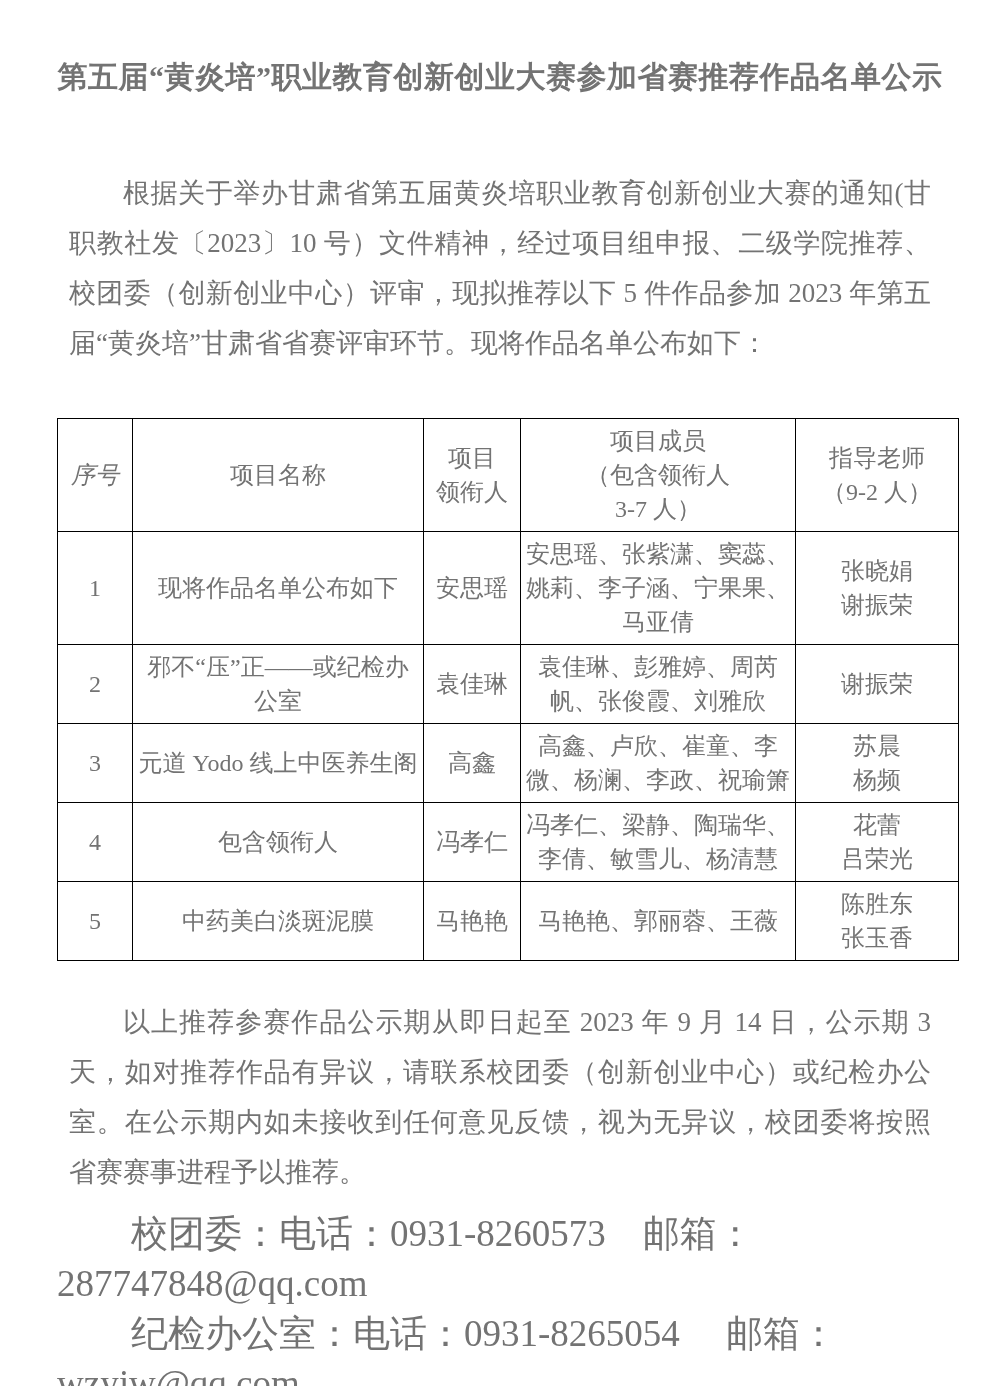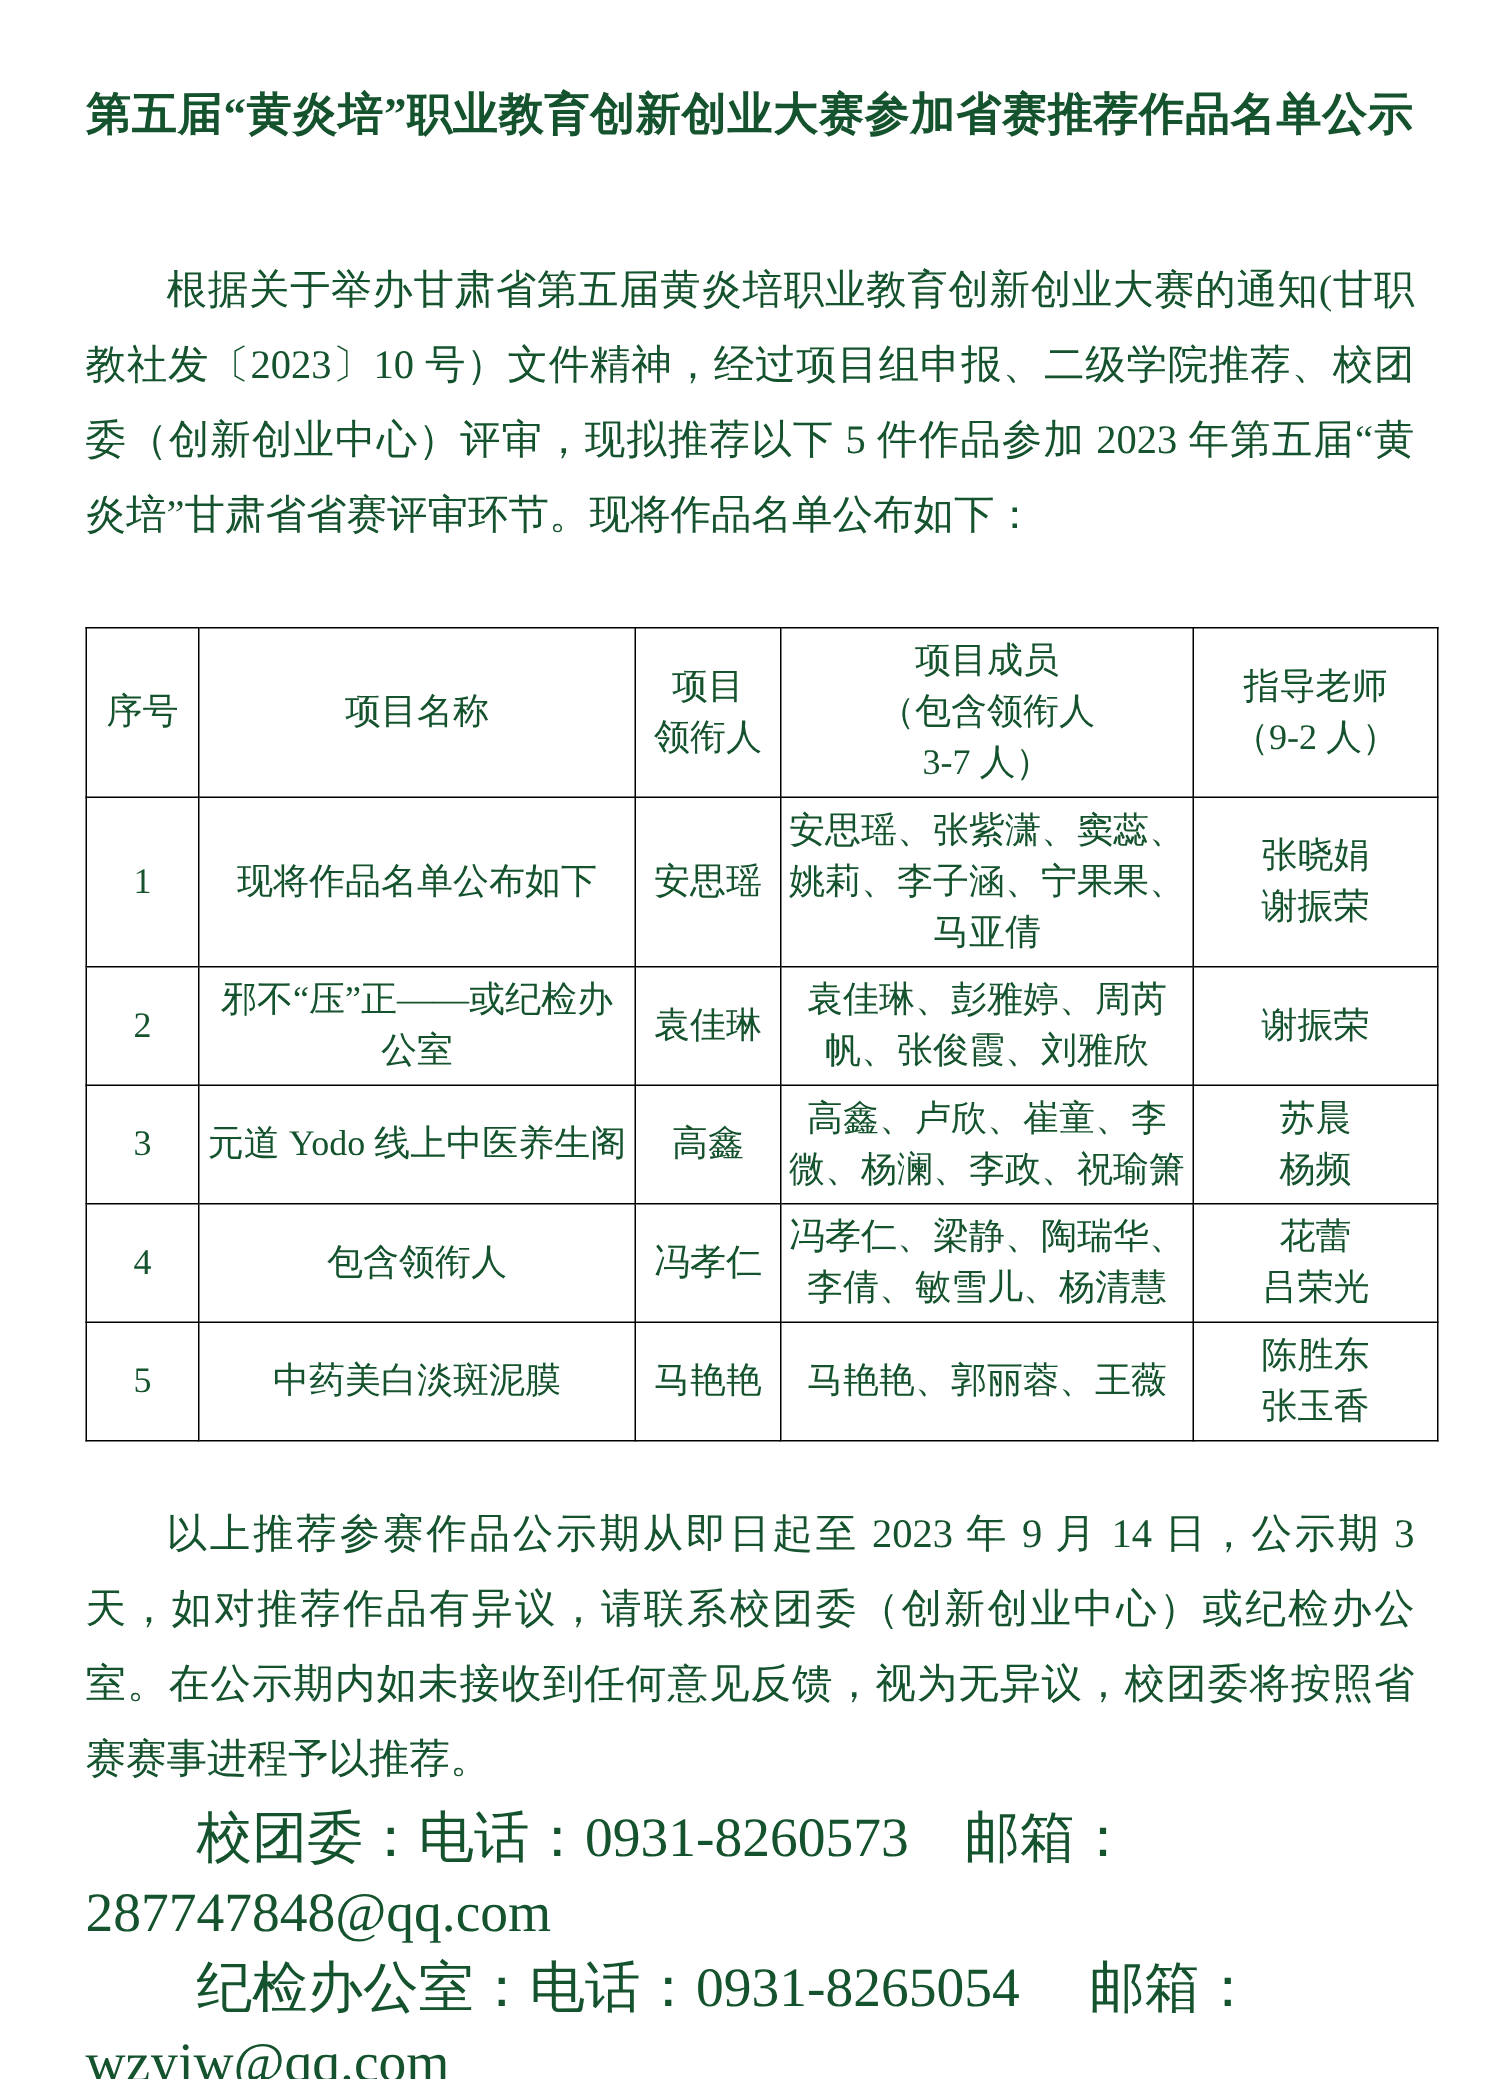--- a/index.html
+++ b/index.html
@@ -4,34 +4,34 @@
 <style>
   html, body { margin: 0; padding: 0; background: #ffffff; }
   .page {
     position: relative;
     width: 1000px;
     height: 1386px;
     margin: 0 auto;
     box-sizing: border-box;
     padding: 40px 57px 0 57px;
     background: #ffffff;
-    color: #14532d;
+    color: #737373;
     font-family: "Liberation Serif", "DejaVu Serif", serif;
     overflow: hidden;
   }
   .doc-title {
     margin: 16px 0 0 0;
     font-size: 30px;
     font-weight: bold;
     text-align: center;
     line-height: 1.4;
     letter-spacing: 0.5px;
   }
   .body-para {
-    margin: 0;
+    margin: 12px;
     font-size: 27px;
     line-height: 50px;
     text-align: justify;
     text-indent: 2em;
     word-break: break-all;
   }
   .para-intro { margin-top: 70px; }
   .para-notice { margin-top: 36px; }
   .works-table {
     width: 882px;
@@ -43,21 +43,21 @@
     border: 1px solid #000000;
     font-weight: normal;
     font-size: 24px;
     line-height: 34px;
     text-align: center;
     vertical-align: middle;
     padding: 5px 4px;
     white-space: pre-line;
     word-break: break-all;
   }
-  .col-no      { width: 66px;  }
+  .col-no      { width: 66px; font-style: italic;  }
   .col-name    { width: 282px; }
   .col-leader  { width: 88px;  }
   .col-members { width: 266px; margin-top: 33px; }
   .col-teacher { width: 154px; }
   .works-table thead th { height: 100px; }
   .row-1 td { height: 100px; }
   .contact-line {
     margin: 0;
     font-size: 37px;
     line-height: 50px;

